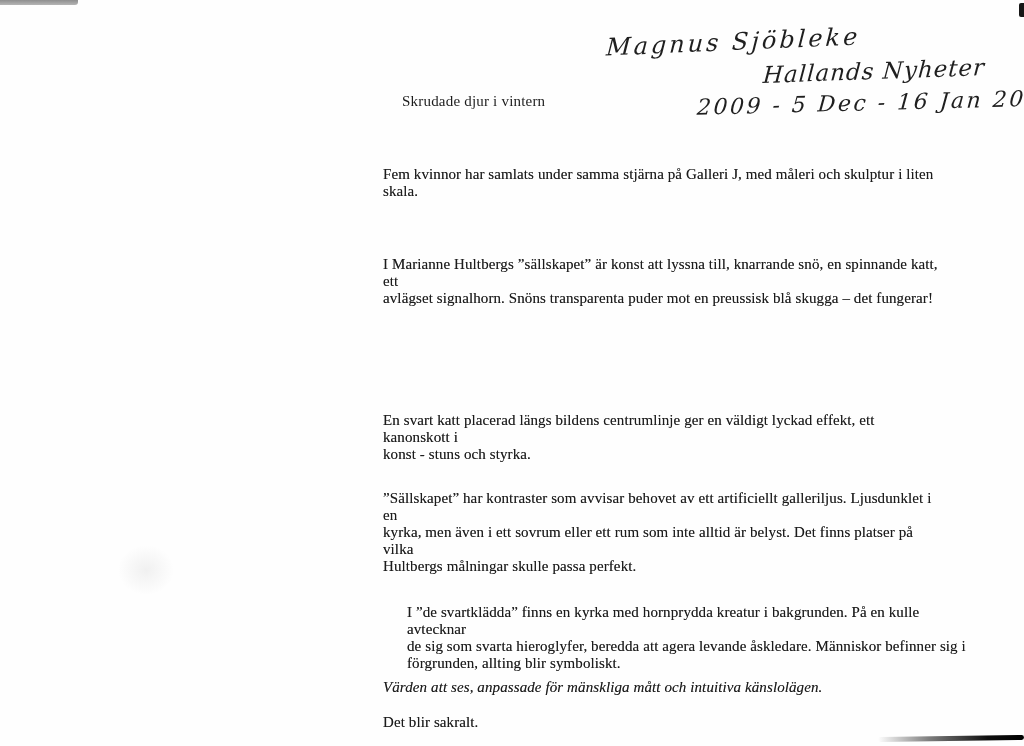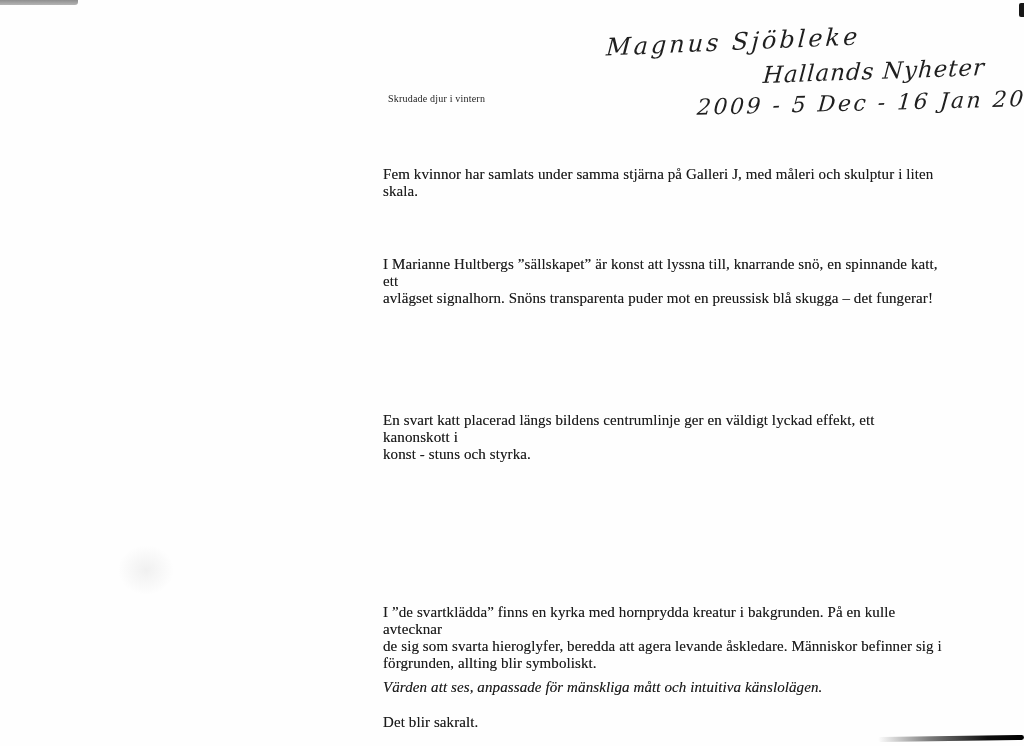--- a/index.html
+++ b/index.html
@@ -70,22 +70,22 @@
   .hw-line3 {
     left: 697px; top: 90px;
     font-size: 22px;
     letter-spacing: 2.5px;
     transform: rotate(-1.5deg) skewX(-6deg);
   }
 
   
   .doc-title {
     position: absolute;
-    left: 388px; top: 93px;
-    font-size: 10px;
+    left: 402px; top: 93px;
+    font-size: 15px;
     letter-spacing: 0.2px;
   }
   .para {
     position: absolute;
     left: 383px;
     width: 560px;
     font-size: 15px;
     line-height: 17px;
     white-space: pre-line;
     letter-spacing: 0.1px;
@@ -96,21 +96,21 @@
     font-size: 13.5px;
     line-height: 17px;
     color: #141414;
   }
   .p1 { top: 166px; }
   .p2 { top: 256px; }
   .p3 { top: 310px; }
   .p4 { top: 364px; }
   .p5 { top: 412px; }
   .p6 { top: 490px; }
-  .p7 { top: 604px; }
+  .p7 { top: 604px; margin-left: 24px; }
   .p8 { top: 679px; font-style: italic; }
   .p9 { top: 714px; }
 </style>
 </head>
 <body>
 
 <div class="page">
 
   <div class="artifact-top-bar"></div>
   <div class="artifact-top-right"></div>
@@ -127,20 +127,23 @@
 skala.</div>
 
   <div class="para p2">I Marianne Hultbergs ”sällskapet” är konst att lyssna till, knarrande snö, en spinnande katt, ett
 avlägset signalhorn. Snöns transparenta puder mot en preussisk blå skugga – det fungerar!</div>
 
 
 
   <div class="para p5">En svart katt placerad längs bildens centrumlinje ger en väldigt lyckad effekt, ett kanonskott i
 konst - stuns och styrka.</div>
 
+  <div class="para p6">”Sällskapet” har kontraster som avvisar behovet av ett artificiellt galleriljus. Ljusdunklet i en
+kyrka, men även i ett sovrum eller ett rum som inte alltid är belyst. Det finns platser på vilka
+Hultbergs målningar skulle passa perfekt.</div>
 
   <div class="para p7">I ”de svartklädda” finns en kyrka med hornprydda kreatur i bakgrunden. På en kulle avtecknar
 de sig som svarta hieroglyfer, beredda att agera levande åskledare. Människor befinner sig i
 förgrunden, allting blir symboliskt.</div>
 
   <div class="para p8">Värden att ses, anpassade för mänskliga mått och intuitiva känslolägen.</div>
 
   <div class="para p9">Det blir sakralt.</div>
 
 </div>

